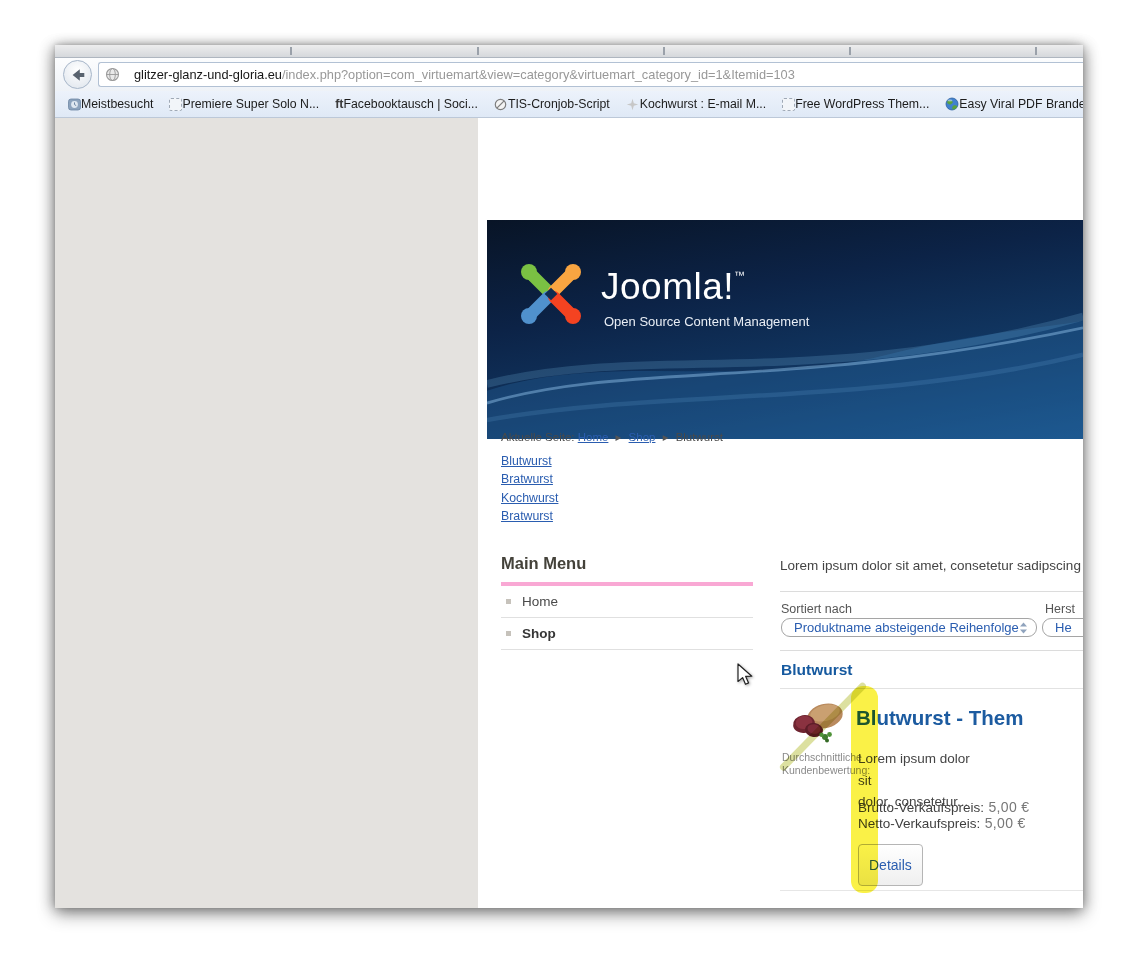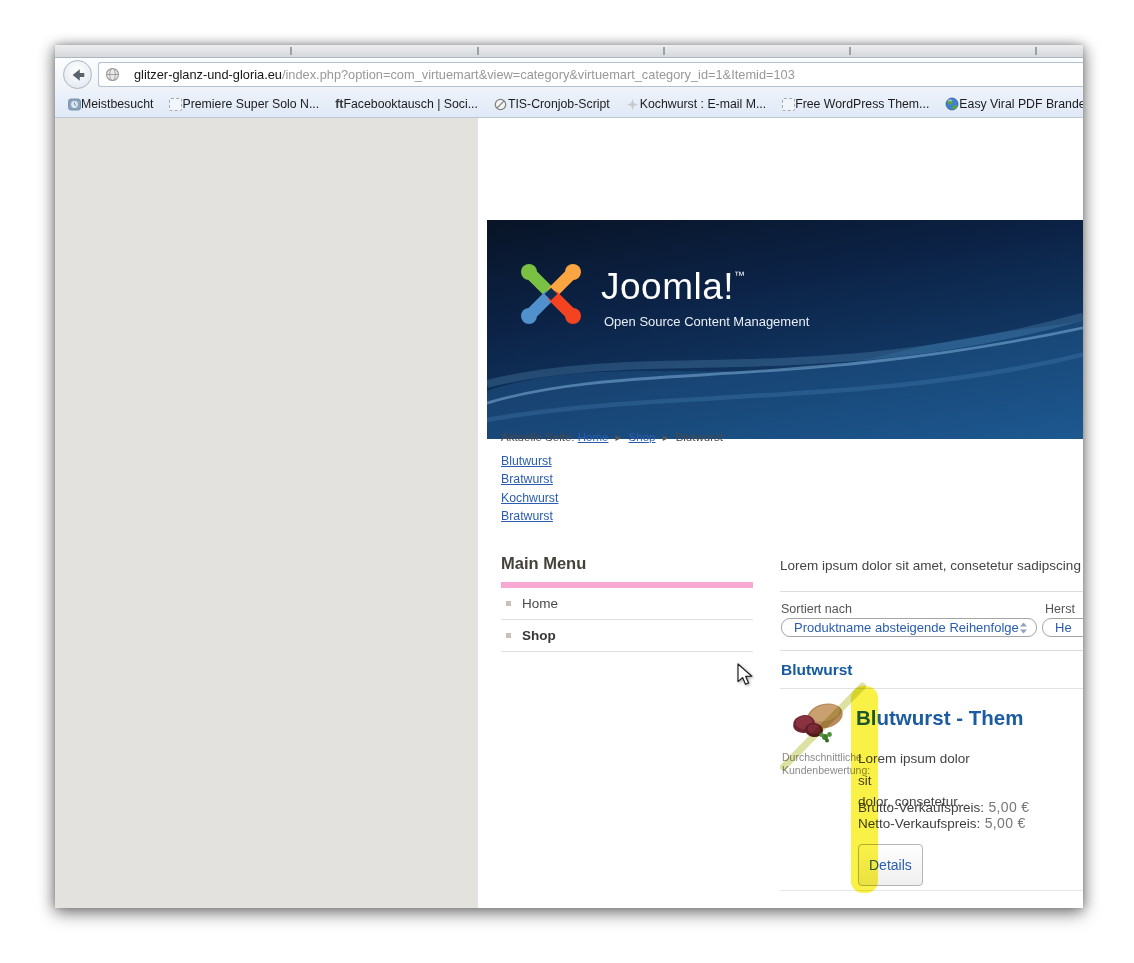--- a/index.html
+++ b/index.html
@@ -67,21 +67,21 @@
   
   .crumbs{position:absolute;left:14px;top:313px;font-size:11.5px;color:#4a4a4a;}
   .crumbs a{color:#2a5db0;text-decoration:underline;}
   .crumbs .sep{font-size:7.5px;color:#555;margin:0 4px;vertical-align:1px;}
   .catlinks{position:absolute;left:14px;top:334px;font-size:12.3px;line-height:18.3px;}
   .catlinks a{display:block;color:#2a5db0;text-decoration:underline;}
   
   .mainmenu{position:absolute;left:14px;top:436px;width:252px;}
   .mainmenu h3{
     margin:0;font-size:16.5px;font-weight:bold;color:#44423a;
-    padding-bottom:9px;border-bottom:6px solid #f9a8d4;
+    padding-bottom:9px;border-bottom:4px solid #f9a8d4;
   }
   .mm-item{display:flex;align-items:center;height:31px;border-bottom:1px solid #e0e0e0;padding-left:5px;}
   .mm-item .sq{width:5px;height:5px;background:#c6c2bb;margin-right:11px;flex:0 0 auto;}
   .mm-item a{color:#4a4a4a;text-decoration:none;font-size:13.5px;}
   .mm-item.bold a{font-weight:bold;color:#363636;}
   
   .shopcol{position:absolute;left:293px;top:0;width:303px;}
   .intro{position:absolute;left:0;top:440px;font-size:13.5px;color:#444;white-space:nowrap;}
   .line{position:absolute;left:0;width:303px;height:1px;background:#dcdcdc;}
   .sortlabel{position:absolute;left:1px;top:484px;font-size:12.5px;color:#555;}

